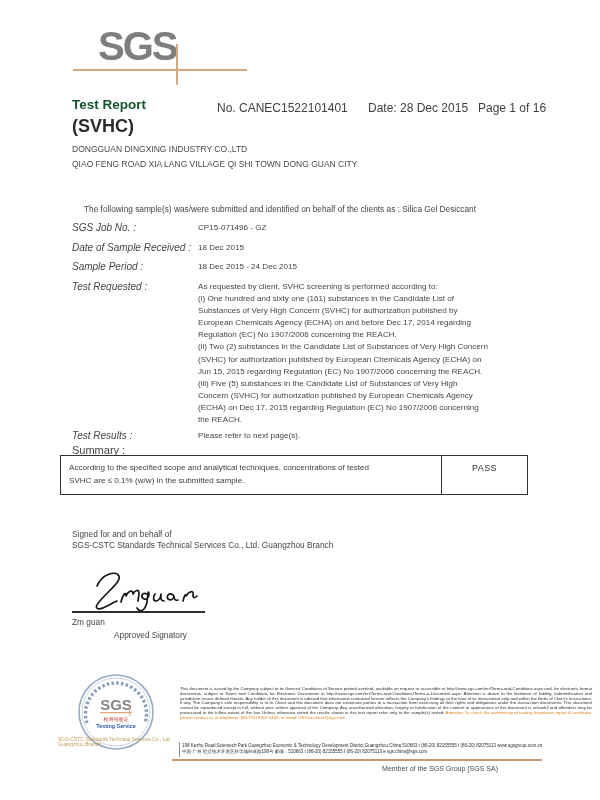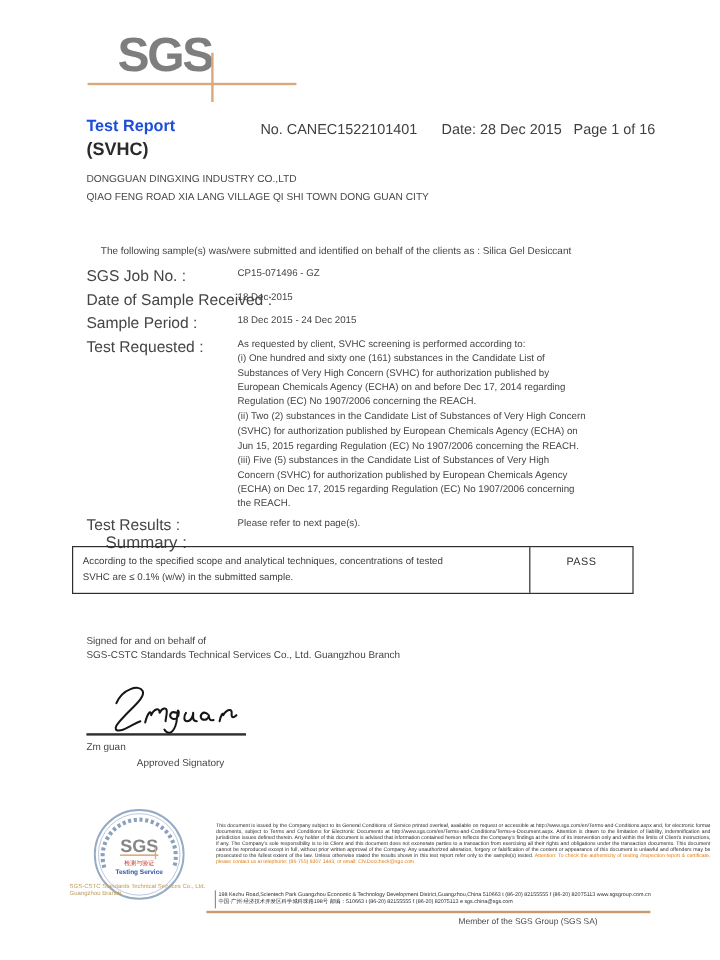--- a/index.html
+++ b/index.html
@@ -9,36 +9,36 @@
     overflow:hidden;
   }
   
   .logo-text { position:absolute; left:98px; top:24px; font-size:40px; font-weight:bold;
     color:var(--logo_gray,#7e7e7e); letter-spacing:-2px; }
   .logo-hline { position:absolute; left:73px; top:69px; width:174px; height:2px;
     background:var(--accent_tan,#d9a87c); }
   .logo-vline { position:absolute; left:176px; top:44px; width:2px; height:41px;
     background:var(--accent_tan,#d9a87c); }
   
-  .title { position:absolute; left:72px; top:97px; font-size:13.5px; font-weight:bold; color:#1d4ed8; }
-  .subtitle { position:absolute; left:72px; top:116px; font-size:15px; font-weight:bold; color:#2b2b2b; }
+  .title { position:absolute; left:72px; top:97px; font-size:13.5px; font-weight:bold; color:#14532d; }
+  .subtitle { position:absolute; left:72px; top:116px; font-size:18px; font-weight:bold; color:#2b2b2b; }
   .meta { position:absolute; top:101px; font-size:12px; color:#3f3f3f; }
   .report-no { left:217px; }
   .report-date { left:368px; }
   .page-ind { left:478px; }
   
   .client { position:absolute; left:72px; top:142px; font-size:8.5px; line-height:15px; color:#4a4a4a; }
   
   .intro { position:absolute; left:72px; top:204px; font-size:8.3px; color:#454545;margin-left:12px; }
   .frow { position:absolute; left:0; width:600px; }
-  .flabel { position:absolute; left:72px; top:0; font-size:13px; color:#454545; }
+  .flabel { position:absolute; left:72px; top:0; font-size:10px; color:#454545;font-style:italic; }
   .fvalue { position:absolute; left:198px; top:0; width:356px; font-size:8.1px; color:#454545;
     white-space:pre-line; line-height:12.1px; }
   
-  .summary-label { position:absolute; left:88px; top:444px; font-size:14px; color:#454545; }
+  .summary-label { position:absolute; left:72px; top:444px; font-size:11px; color:#454545; }
   .summary-table { position:absolute; left:60px; top:455px; width:468px; height:40px;
     border:1.4px solid #2f2f2f; display:flex; box-sizing:border-box; }
   .summary-statement { width:381px; box-sizing:border-box; padding:5px 8px; font-size:8.1px;
     line-height:13px; white-space:pre-line; border-right:1.4px solid #2f2f2f; color:#404040; }
   .summary-result { flex:1; display:flex; align-items:flex-start; justify-content:center;
     padding-top:7px; font-size:9px; letter-spacing:.4px; color:#333; }
   
   .signed { position:absolute; left:72px; font-size:8.3px; color:#454545; }
   .sig-svg { position:absolute; left:78px; top:566px; }
   .sig-line { position:absolute; left:72px; top:611px; width:133px; height:1.6px; background:#2e2e2e; }

